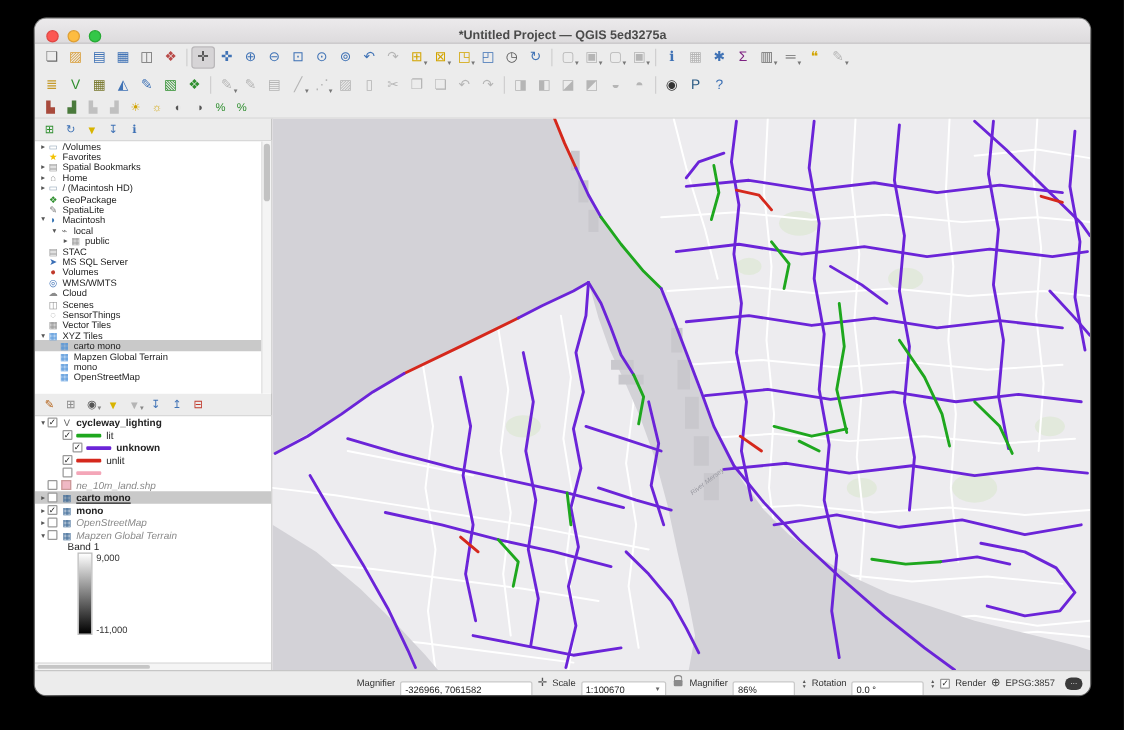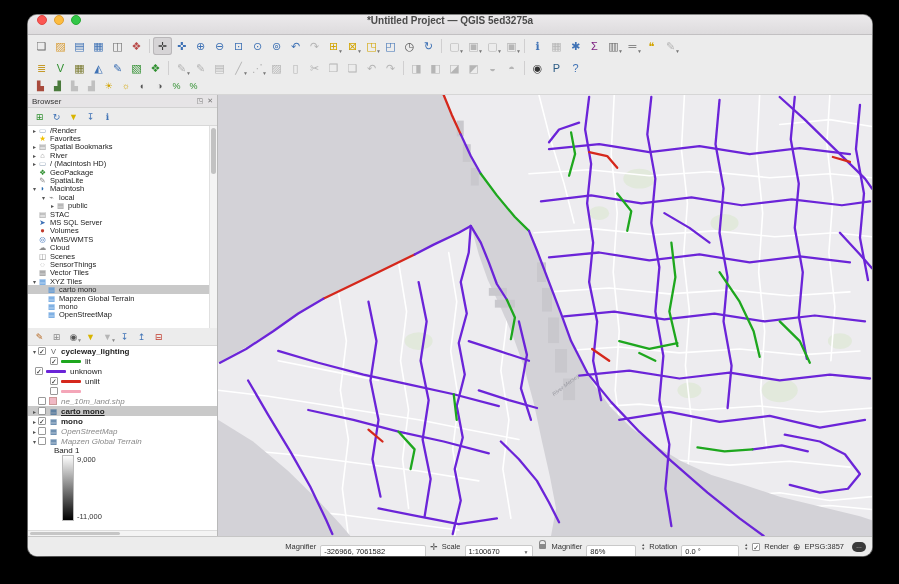--- a/index.html
+++ b/index.html
@@ -4,21 +4,21 @@
 <style>
   * { margin:0; padding:0; box-sizing:border-box; }
   html,body { width:899px; height:584px; background:#000; overflow:hidden;
               font-family:"Liberation Sans","DejaVu Sans",sans-serif; }
   #window { position:absolute; left:28px; top:15px; width:844px; height:541px;
             background:#ececec; border-radius:9px; overflow:hidden;
             box-shadow:0 12px 34px rgba(0,0,0,0.65), 0 0 0 1px #9a9a9a;
             display:flex; flex-direction:column; }
   
   #titlebar { height:20px; flex:0 0 20px; background:linear-gradient(#eceaec,#dddbdd);
-              border-bottom:1px solid #c2c0c2; display:flex; align-items:flex-start; position:relative; }
+              border-bottom:1px solid #c2c0c2; display:flex; align-items:flex-end; position:relative; }
   .lights { display:flex; gap:7px; margin-left:9px; }
   .light { width:10px; height:10px; border-radius:50%; }
   .light.red{background:#fc5753;border:0.5px solid #df4744;}
   .light.yellow{background:#fdbc40;border:0.5px solid #de9f34;}
   .light.green{background:#33c748;border:0.5px solid #27aa35;}
   #title { position:absolute; left:0; right:0; text-align:center; font-size:10px;
            font-weight:bold; color:#4a4a4a; pointer-events:none; }
   
   .toolbar { display:flex; align-items:center; padding:1px 4px; background:#ececec; }
   #toolbar-row-1,#toolbar-row-2 { height:22px; flex:0 0 22px; }
@@ -196,52 +196,47 @@
       <div class="tbi" style="color: rgb(210, 164, 0);">☼</div>
       <div class="tbi" style="color: rgb(85, 85, 85);">◐</div>
       <div class="tbi" style="color: rgb(85, 85, 85);">◑</div>
       <div class="tbi" style="color: rgb(47, 143, 47);">%</div>
       <div class="tbi" style="color: rgb(47, 143, 47);">%</div>
     </div>
 
   <div id="content">
     <div id="leftdock">
 
-      <div class="panel-header">
-        <span class="ph-title">Browser</span>
-        <span class="ph-btn">◳</span>
-        <span class="ph-btn">✕</span>
-      </div>
       <div class="panel-toolbar" id="browser-toolbar">
           <div class="pti" style="color: rgb(47, 143, 47);">⊞</div>
           <div class="pti" style="color: rgb(63, 114, 181);">↻</div>
           <div class="pti" style="color: rgb(216, 180, 0);">▼</div>
           <div class="pti" style="color: rgb(63, 114, 181);">↧</div>
           <div class="pti" style="color: rgb(63, 114, 181);">ℹ</div>
         </div>
       <div class="tree" id="browser-tree">
         <div class="trow" style="padding-left: 3px;">
             <span class="exp">▸</span>
             <span class="ticon" style="color: rgb(142, 160, 180);">▭</span>
-            <span>/Render</span>
+            <span>/Volumes</span>
           </div>
           <div class="trow" style="padding-left: 3px;">
             <span class="exp"></span>
             <span class="ticon" style="color: rgb(243, 194, 0);">★</span>
             <span>Favorites</span>
           </div>
           <div class="trow" style="padding-left: 3px;">
             <span class="exp">▸</span>
             <span class="ticon" style="color: rgb(140, 140, 140);">▤</span>
             <span>Spatial Bookmarks</span>
           </div>
           <div class="trow" style="padding-left: 3px;">
             <span class="exp">▸</span>
             <span class="ticon" style="color: rgb(140, 140, 140);">⌂</span>
-            <span>River</span>
+            <span>Home</span>
           </div>
           <div class="trow" style="padding-left: 3px;">
             <span class="exp">▸</span>
             <span class="ticon" style="color: rgb(142, 160, 180);">▭</span>
             <span>/ (Macintosh HD)</span>
           </div>
           <div class="trow" style="padding-left: 3px;">
             <span class="exp"></span>
             <span class="ticon" style="color: rgb(47, 143, 47);">❖</span>
             <span>GeoPackage</span>
@@ -351,21 +346,21 @@
             <span class="exp">▾</span>
             <span class="cbx on"></span>
             <span class="ticon" style="color: rgb(102, 102, 102);">V</span>
             <span class="lbl-bold">cycleway_lighting</span>
           </div>
           <div class="trow" style="padding-left: 22px;">
             <span class="cbx on"></span>
             <span class="lswatch" style="background: rgb(30, 167, 30);"></span>
             <span>lit</span>
           </div>
-          <div class="trow" style="padding-left: 7px;">
+          <div class="trow" style="padding-left: 30px; font-weight: bold;">
             <span class="cbx on"></span>
             <span class="lswatch" style="background: rgb(107, 36, 216);"></span>
             <span>unknown</span>
           </div>
           <div class="trow" style="padding-left: 22px;">
             <span class="cbx on"></span>
             <span class="lswatch" style="background: rgb(213, 40, 28);"></span>
             <span>unlit</span>
           </div>
           <div class="trow" style="padding-left: 22px;">

